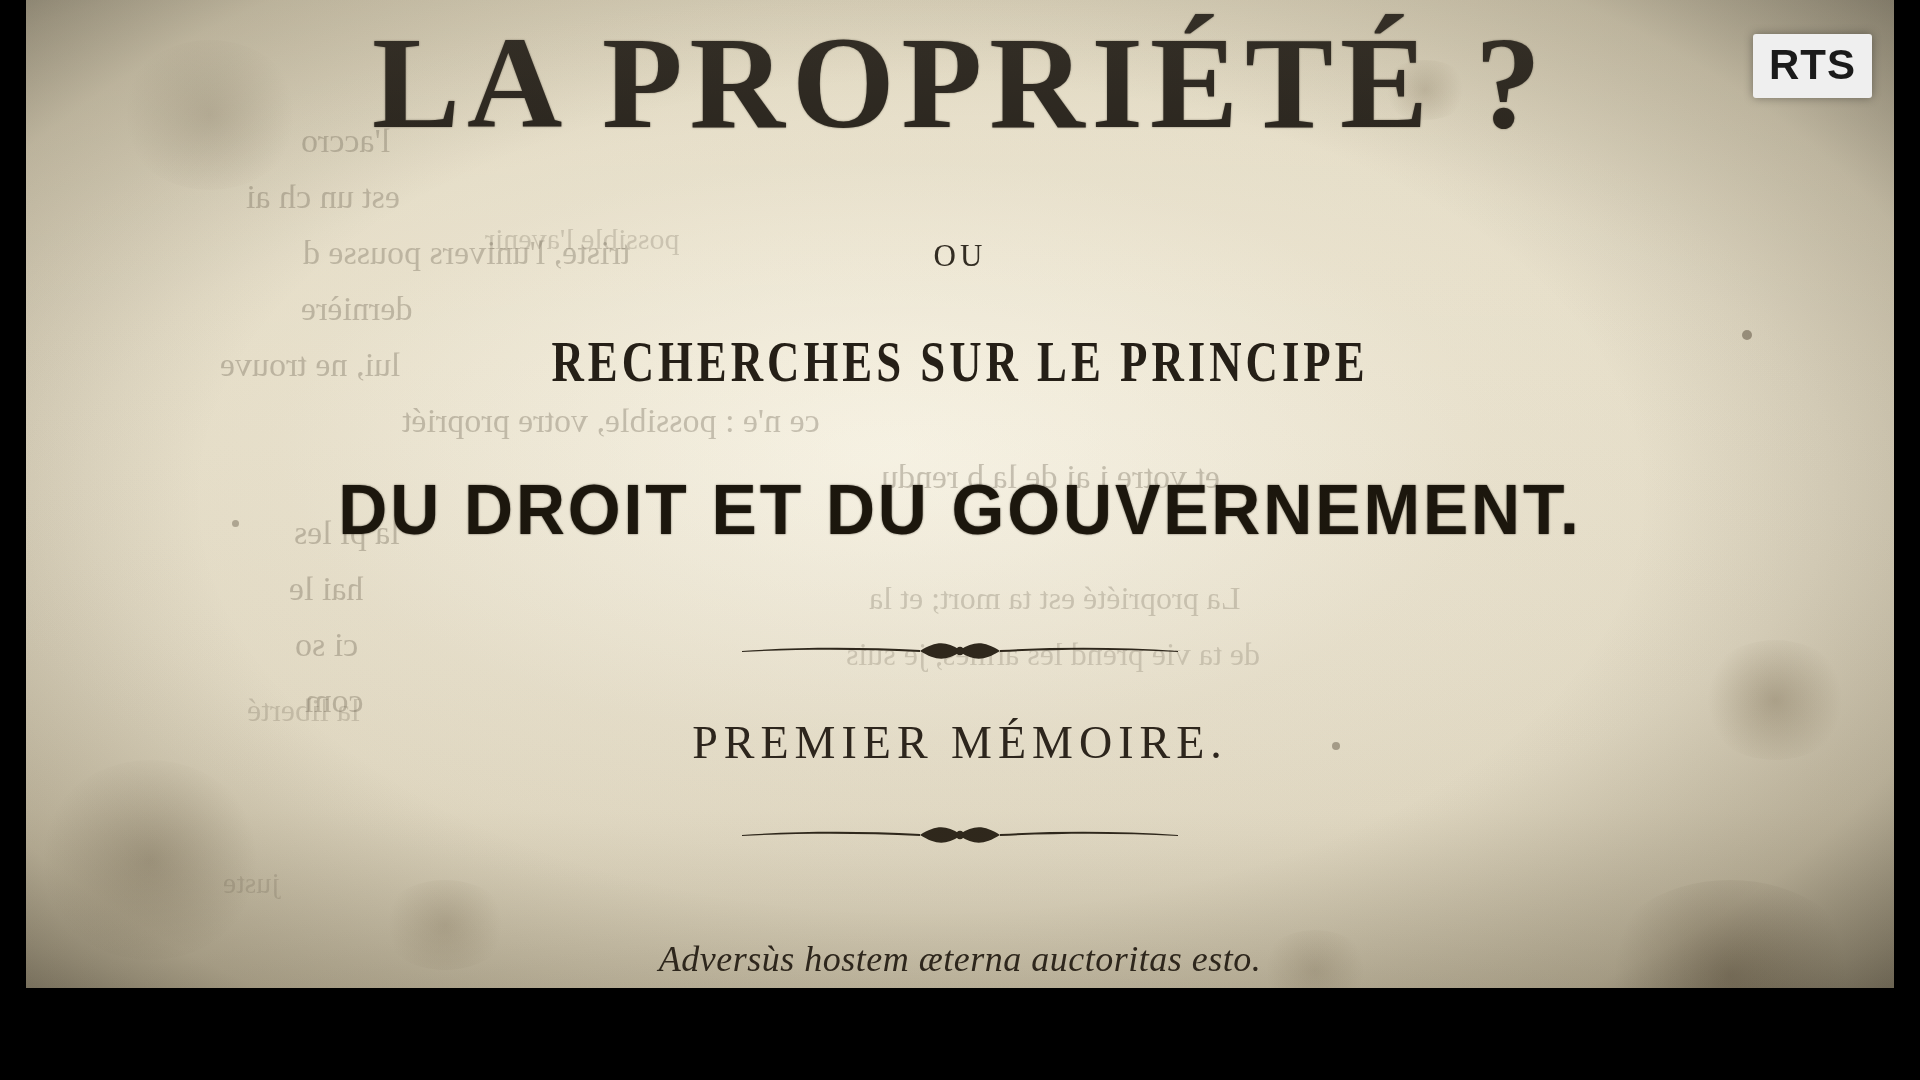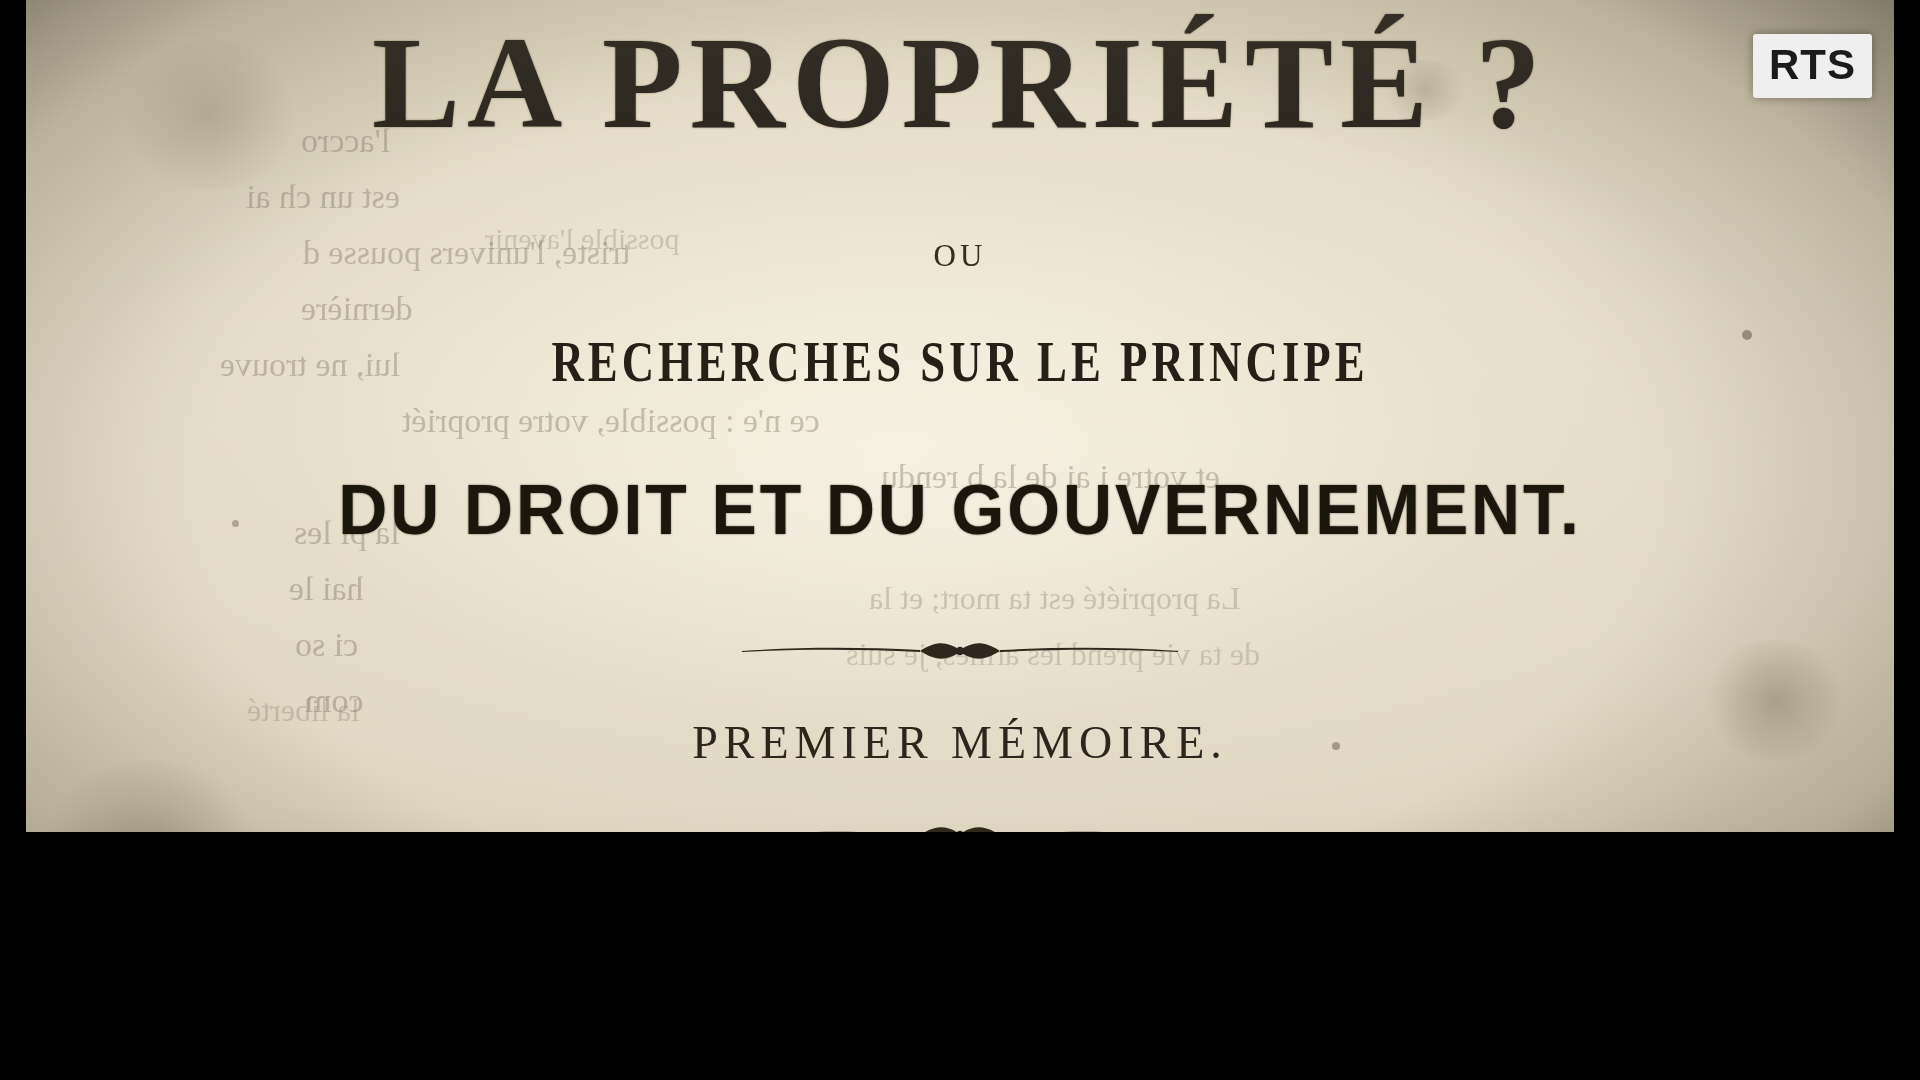--- a/index.html
+++ b/index.html
@@ -11,21 +11,21 @@
     width: 1920px;
     height: 1080px;
     overflow: hidden;
     font-family: "Liberation Serif", serif;
   }
 
   
   #video-frame {
     position: relative;
     width: 1920px;
-    height: 832px;
+    height: 988px;
     overflow: hidden;
     background: #c2410c;
   }
 
   
   .pillar {
     position: absolute;
     top: 0;
     height: 1080px;
     width: 26px;

